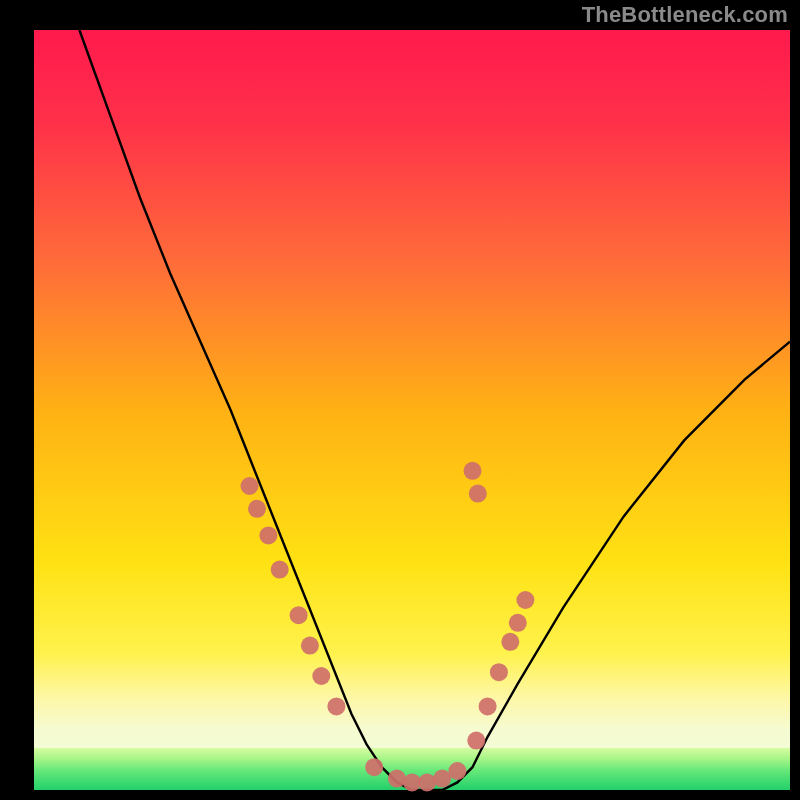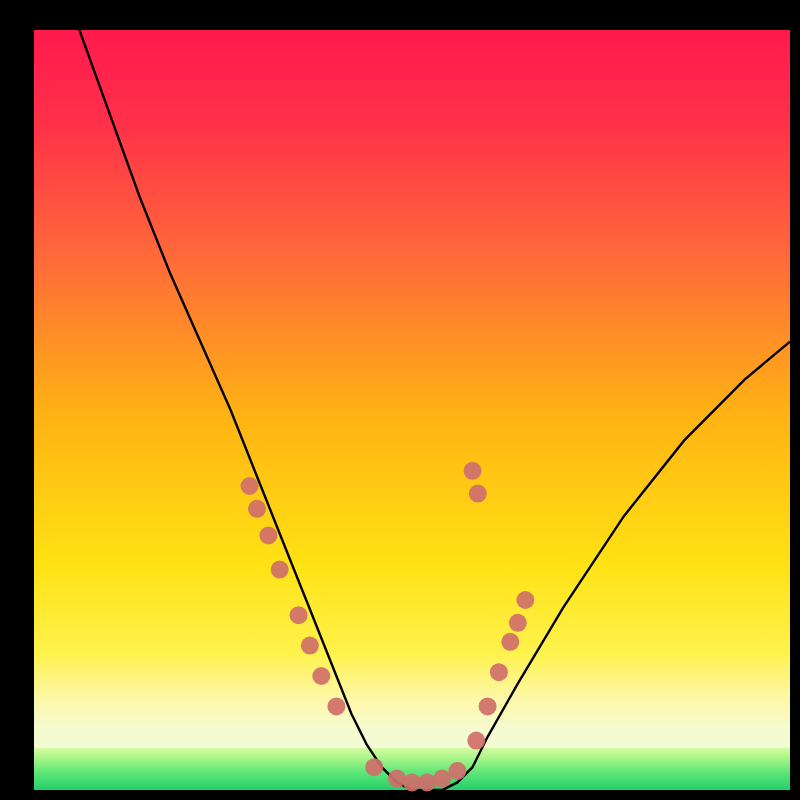--- a/index.html
+++ b/index.html
@@ -85,13 +85,14 @@
           <circle cx="498.9" cy="672.2" r="9" fill="#cf6f6a" fill-opacity="0.92"></circle>
           <circle cx="510.3" cy="641.8" r="9" fill="#cf6f6a" fill-opacity="0.92"></circle>
           <circle cx="517.8" cy="622.8" r="9" fill="#cf6f6a" fill-opacity="0.92"></circle>
           <circle cx="525.4" cy="600.0" r="9" fill="#cf6f6a" fill-opacity="0.92"></circle>
           <circle cx="472.5" cy="470.8" r="9" fill="#cf6f6a" fill-opacity="0.92"></circle>
           <circle cx="477.8" cy="493.6" r="9" fill="#cf6f6a" fill-opacity="0.92"></circle>
         </g>
     </g>
   </svg>
 
+  <div class="watermark">TheBottleneck.com</div>
 </div>
 
 </body></html>

